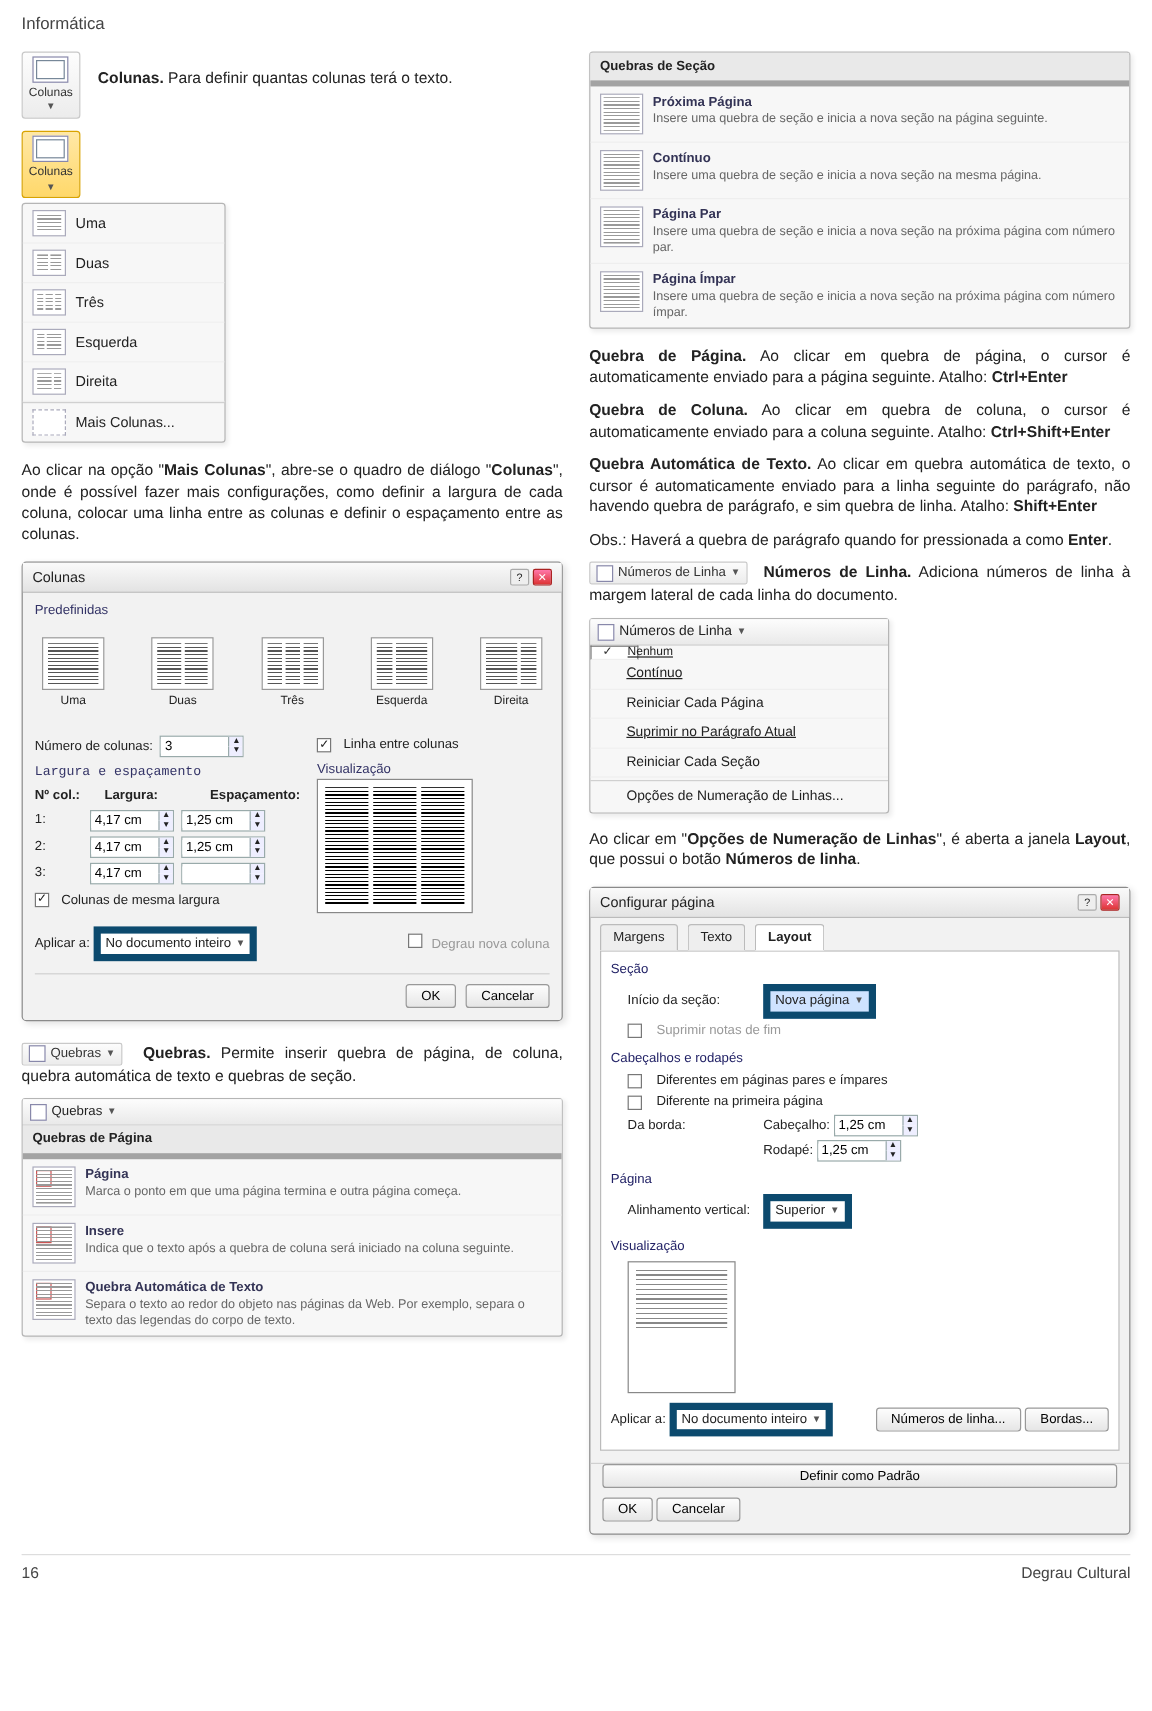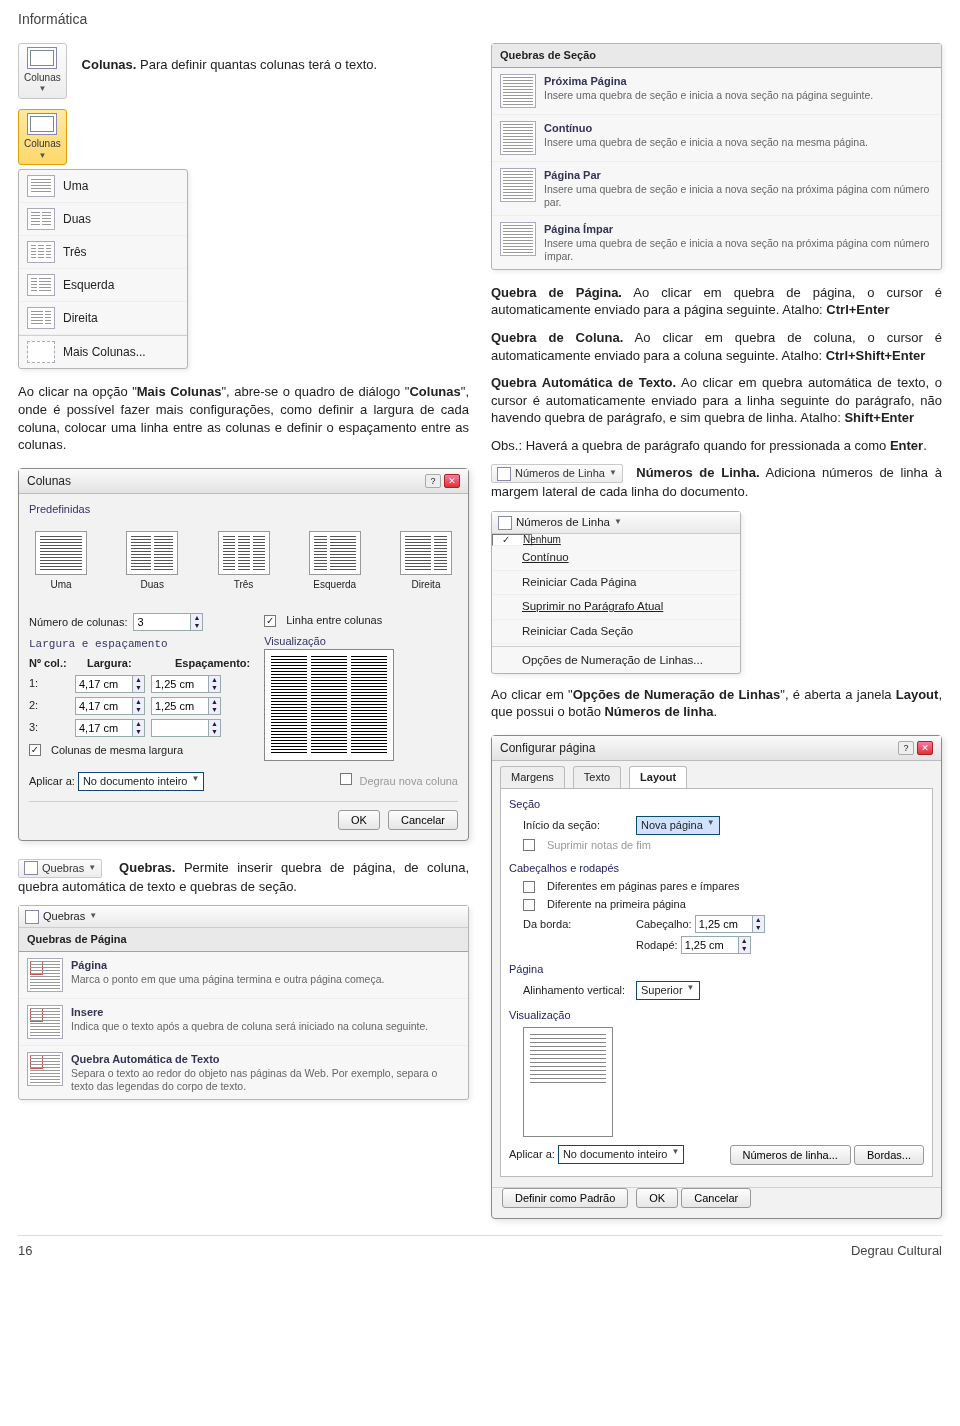--- a/index.html
+++ b/index.html
@@ -61,33 +61,33 @@
   .spin .arrows { display:flex; flex-direction:column; }
   .spin .arrows span { width:12px; height:8px; border-left:1px solid #9aa; font-size:7px; text-align:center; line-height:8px; background:#eef; }
   .chk { width:12px; height:12px; border:1px solid #777; background:#fff; display:inline-block; text-align:center; font-size:10px; line-height:10px; margin-right:4px; }
   .chk.on::after { content:"✓"; color:#222; }
   .two-cols { display:flex; gap:14px; }
   .two-cols > div { flex:1; }
   .preview { width:130px; height:112px; border:1px solid #888; background:#fff; display:flex; gap:4px; padding:6px; }
   .preview span { flex:1; background: repeating-linear-gradient(#000 0 1px, transparent 1px 3px); }
   .btn { border:1px solid #999; background:linear-gradient(#fdfdfd,#e6e6e6); padding:3px 12px; border-radius:3px; font-size:11px; }
   .dlg-foot { display:flex; justify-content:flex-end; gap:8px; margin-top:10px; padding-top:8px; border-top:1px solid #d0d0d0;}
-  .dropdown { border:1px solid #0c4a6e; background:#fff; padding:1px 4px; font-size:11px; display:inline-flex; gap:4px;}
+  .dropdown { border:6px solid #0c4a6e; background:#fff; padding:1px 4px; font-size:11px; display:inline-flex; align-items:center; gap:4px;}
   .dropdown .tri { font-size:8px; }
 
   .inline-btn { display:inline-flex; align-items:center; gap:4px; border:1px solid #c9c9c9;
     background:linear-gradient(#fcfcfc,#ececec); padding:1px 5px; border-radius:2px; font-size:11px; color:#333; vertical-align:middle;}
   .inline-btn .ico { width:14px; height:14px; border:1px solid #88a; background:#fff; }
 
   
   .gallery {
     border:1px solid #b5b5b5; background:#f7f7f7; border-radius:3px; font-size:11px;
     box-shadow: 2px 2px 4px rgba(0,0,0,.08);
   }
-  .gallery .ghead { background:#e9e9e9; padding:4px 8px; font-weight:bold; border-bottom:1px solid #a3a3a3; font-size:11px;}
+  .gallery .ghead { background:#e9e9e9; padding:4px 8px; font-weight:bold; border-bottom:5px solid #a3a3a3; font-size:11px;}
   .gitem { display:flex; padding:6px 8px; gap:8px; border-bottom:1px solid #eee; }
   .gitem:last-child { border-bottom:none; }
   .gico { width:36px; height:34px; border:1px solid #aab; background:#fff; flex-shrink:0; position:relative; }
   .gico::after { content:""; position:absolute; left:2px; right:2px; top:2px; bottom:2px;
     background: repeating-linear-gradient(#999 0 1px, transparent 1px 3px); }
   .gico .red { position:absolute; left:2px; right:55%; top:2px; bottom:48%; border:1px solid #c55; background:transparent; }
   .gtext .t { font-weight:bold; color:#335; }
   .gtext .d { color:#666; font-size:10.5px; line-height:1.25; }
 
   .ln-menu { border:1px solid #b5b5b5; background:#f7f7f7; width:250px; font-size:11.5px; border-radius:3px; box-shadow:2px 2px 4px rgba(0,0,0,.08);}
@@ -558,21 +558,21 @@
               <span>No documento inteiro</span>
               <span class="tri">▼</span>
             </span>
           </span>
           <span>
             <button class="btn">Números de linha...</button>
             <button class="btn">Bordas...</button>
           </span>
         </div>
       </div>
-      <div class="dlg-foot" style="padding:0 10px 10px 10px; justify-content:flex-start;">
+      <div class="dlg-foot" style="padding:0 10px 10px 10px; justify-content:flex-end;flex-direction:column;">
         <button class="btn">Definir como Padrão</button>
         <span>
           <button class="btn">OK</button>
           <button class="btn">Cancelar</button>
         </span>
       </div>
     </div>
 
   </div>
 </div>

